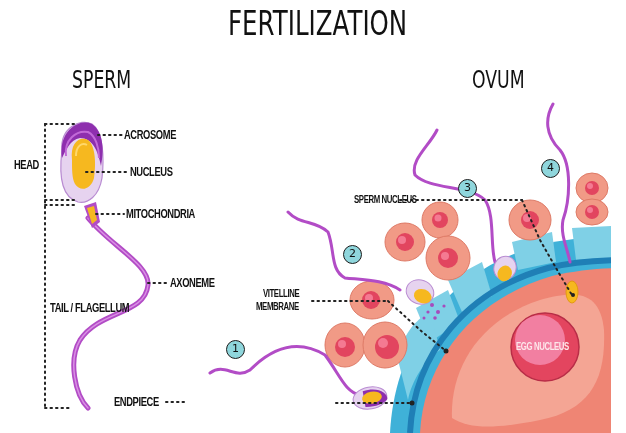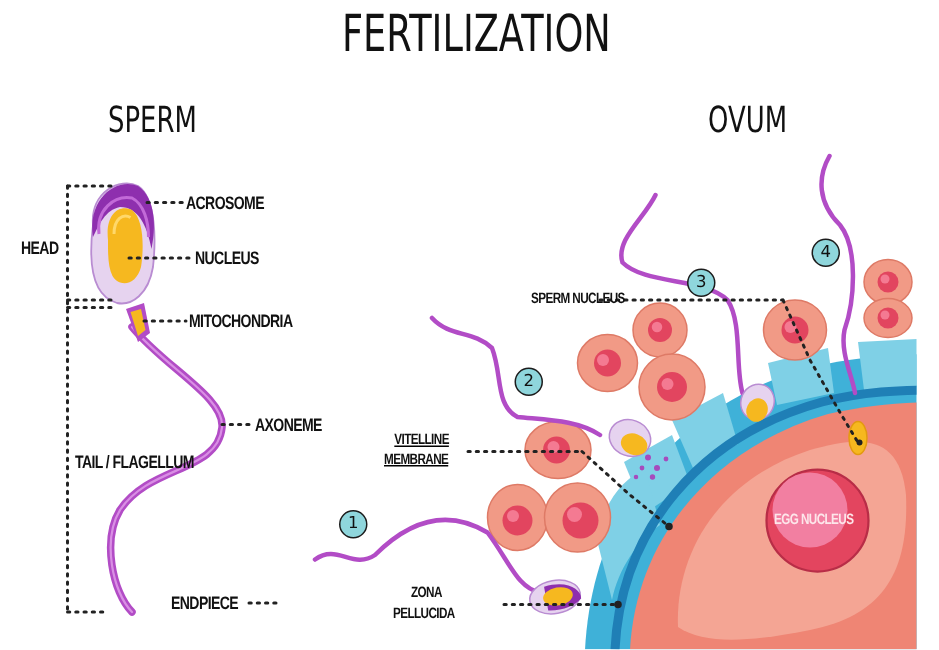--- a/index.html
+++ b/index.html
@@ -178,29 +178,25 @@
   <div class="lbl small" style="left:14px; top:159px;">HEAD</div>
   <div class="lbl small" style="left:124px; top:129px;">ACROSOME</div>
   <div class="lbl small" style="left:130px; top:166px;">NUCLEUS</div>
   <div class="lbl small" style="left:126px; top:208px;">MITOCHONDRIA</div>
   <div class="lbl small" style="left:170px; top:277px;">AXONEME</div>
   <div class="lbl small" style="left:50px; top:302px;">TAIL / FLAGELLUM</div>
   <div class="lbl small" style="left:114px; top:396px;">ENDPIECE</div>
 
   <div class="lbl" style="left:354px; top:195px; font-size:10px;">SPERM NUCLEUS</div>
 
-  <div style="position:absolute; left:256px; top:289px; width:54px;text-decoration:underline;">
+  <div style="position:absolute; left:256px; top:289px; width:54px;">
     <div class="lbl ctr" style="position:relative; font-size:10px; left:4px;">VITELLINE</div>
     <div class="lbl ctr" style="position:relative; font-size:10px; margin-top:3px;">MEMBRANE</div>
   </div>
 
-  <div style="position:absolute; left:262px; top:391px; width:50px;">
-    <div class="lbl" style="position:relative; font-size:10px; left:12px;">ZONA</div>
-    <div class="lbl" style="position:relative; font-size:10px; margin-top:4px;">PELLUCIDA</div>
-  </div>
 
   <div class="lbl white-lbl" style="left:516px; top:342px; font-size:10px; color:#fde6ea;">EGG NUCLEUS</div>
 
 
   <div class="badge" style="left:226px; top:340px;">1</div>
   <div class="badge" style="left:343px; top:245px;">2</div>
   <div class="badge" style="left:458px; top:179px;">3</div>
   <div class="badge" style="left:541px; top:159px;">4</div>
 
 </div>

